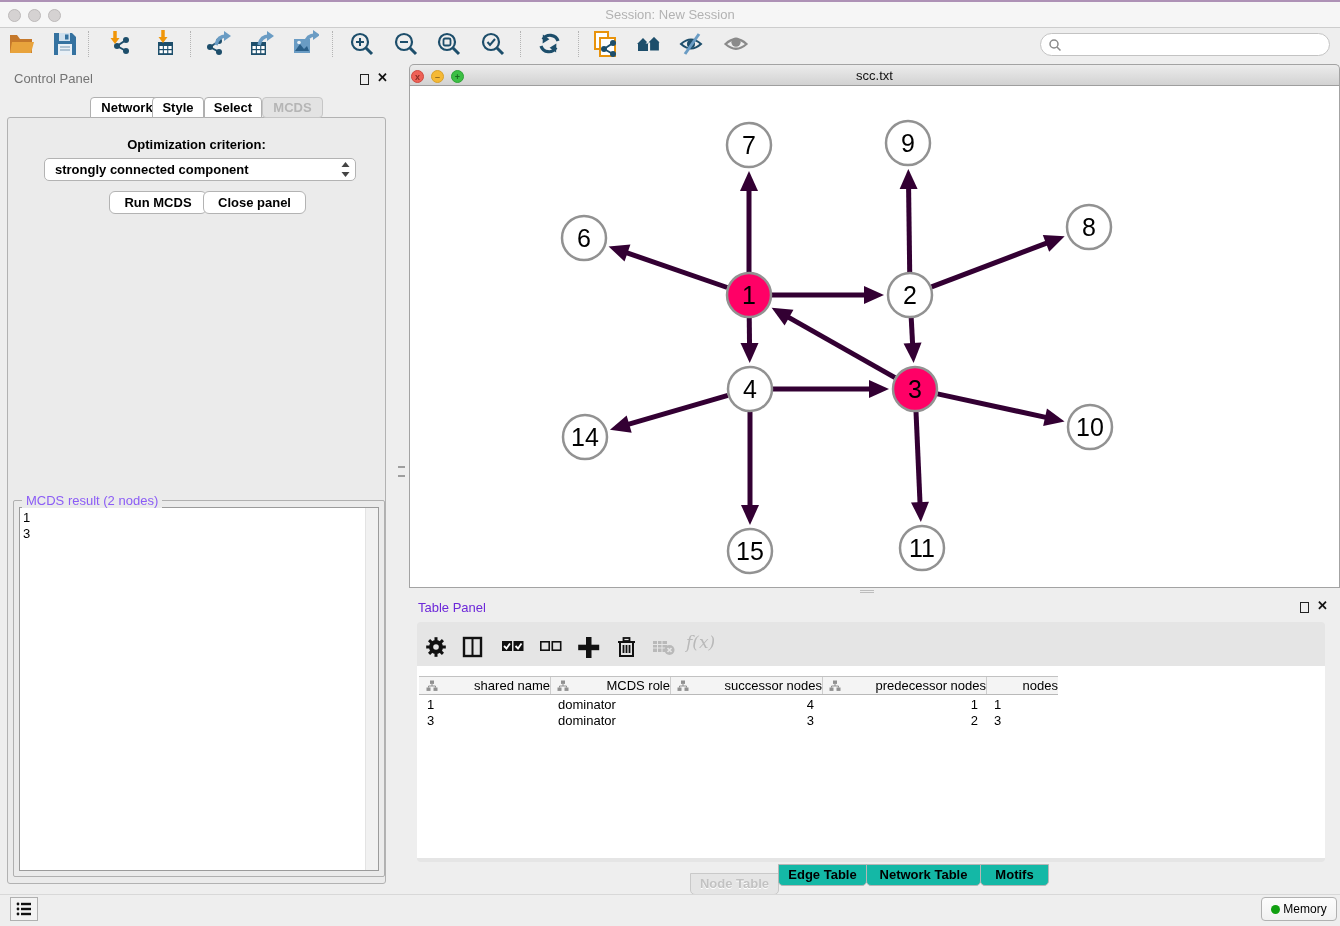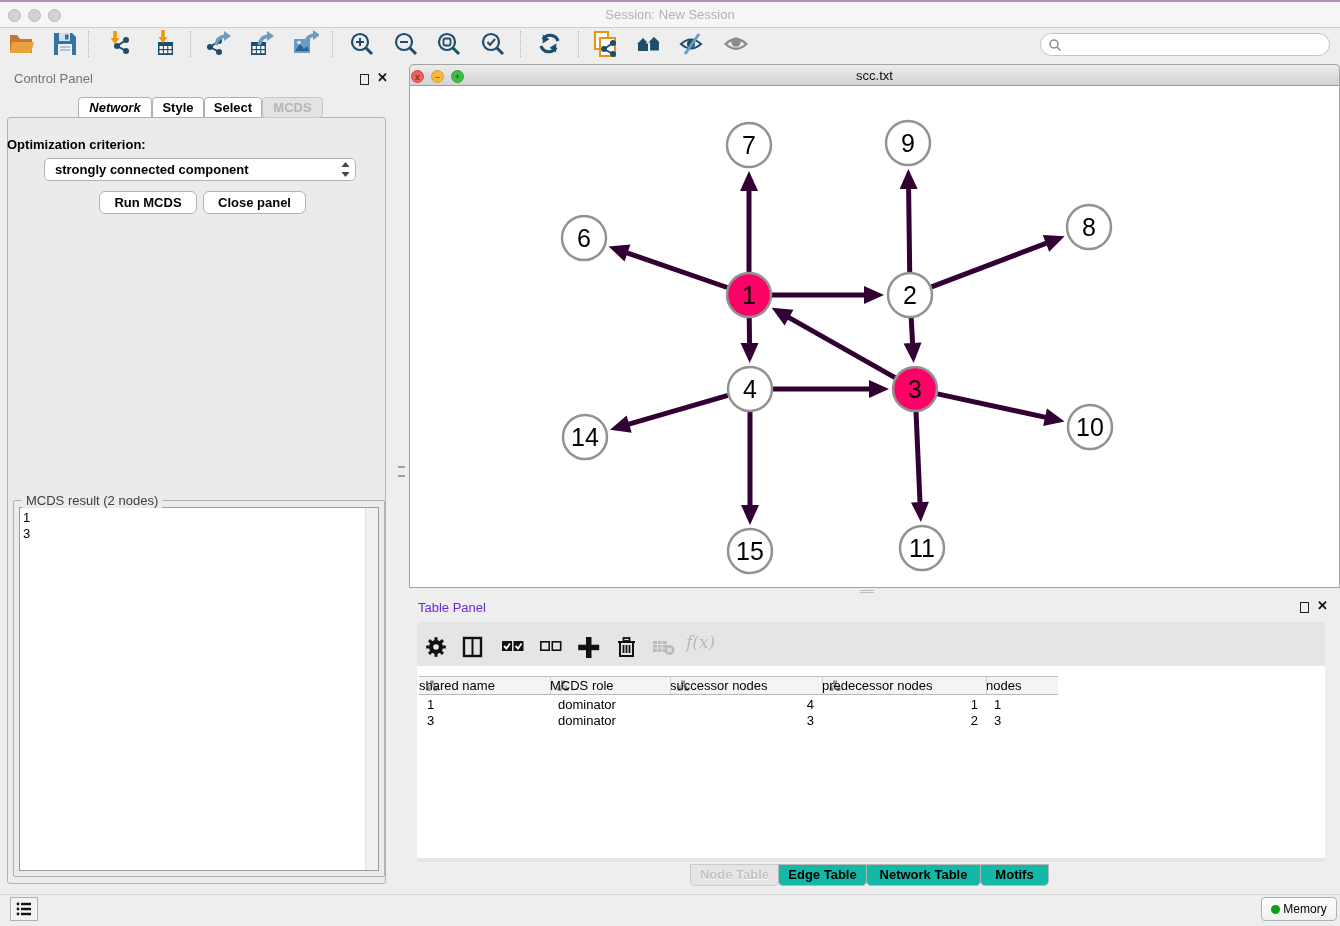--- a/index.html
+++ b/index.html
@@ -19,28 +19,28 @@
   #search-box { left:1040px; top:33px; width:290px; height:23px; background:#ffffff; border:1px solid #c3c3c3; border-radius:12px; }
   #search-box svg { position:absolute; left:7px; top:4px; }
 
   
   #cp-header-title { left:14px; top:71px; font-size:13px; color:#737373; }
   #cp-float { left:360px; top:74px; width:9px; height:11px; border:1.5px solid #222; }
   #cp-close { left:377px; top:70px; font-size:13px; font-weight:bold; color:#111; }
   .cptab { position:absolute; top:97px; height:21px; background:#ffffff; border:1px solid #b0b0b0; border-radius:4px 4px 0 0; font-size:13px; font-weight:bold; text-align:center; line-height:20px; color:#000; z-index:3; }
   .cptab.disabled { background:#e3e3e3; border-color:#c6c6c6; color:#b5b5b5; border-radius:4px; }
   #cp-box { left:7px; top:117px; width:379px; height:767px; background:#ebebeb; border:1px solid #b2b2b2; border-radius:3px; }
-  #opt-label { left:7px; top:137px; width:379px; font-size:13px; font-weight:bold; color:#000; }
+  #opt-label { left:7px; top:137px; width:379px; text-align:center; font-size:13px; font-weight:bold; color:#000; }
   .macbtn { font-weight:bold; }
   #net-title { font-weight:normal; }
   #combo { left:44px; top:158px; width:312px; height:23px; background:#ffffff; border:1px solid #b3b3b3; border-radius:5px; font-size:13px; font-weight:bold; line-height:21px; padding-left:10px; color:#000; }
   #combo-arrows { left:341px; top:162px; width:9px; height:15px; }
   .macbtn { position:absolute; top:191px; height:23px; background:#ffffff; border:1px solid #b3b3b3; border-radius:6px; font-size:13px; text-align:center; line-height:21px; color:#000; }
   #fieldset { left:13px; top:500px; width:372px; height:377px; border:1px solid #b0b0b0; border-radius:2px; }
-  #fieldset-legend { left:22px; top:493px; background:#ebebeb; padding:0 4px; font-size:13px; color:#404040; }
+  #fieldset-legend { left:22px; top:493px; background:#ebebeb; padding:0 4px; font-size:13px; color:#8b5cf6; }
   #result-area { left:19px; top:507px; width:360px; height:364px; background:#ffffff; border:1px solid #9b9b9b; }
   #result-scroll { left:365px; top:508px; width:13px; height:362px; background:#f1f1f1; border-left:1px solid #e3e3e3; }
   #result-lines { left:23px; top:510px; font-size:13px; line-height:16px; color:#000; white-space:pre; }
 
   
   #v-split { left:398px; top:466px; width:7px; height:11px; border-top:2px solid #9e9e9e; border-bottom:2px solid #9e9e9e; }
   #net-titlebar { left:409px; top:64px; width:931px; height:22px; background:linear-gradient(#ececec,#d2d2d2); border:1px solid #a3a3a3; border-bottom:1px solid #9e9e9e; border-radius:5px 5px 0 0; }
   #net-title { width:100%; text-align:center; font-size:13px; color:#111; line-height:21px; }
   .light { position:absolute; top:70px; width:13px; height:13px; border-radius:50%; font-size:9px; font-weight:bold; text-align:center; line-height:13px; }
   #net-canvas { left:409px; top:86px; width:931px; height:502px; background:#ffffff; border-left:1px solid #a3a3a3; border-right:1px solid #a3a3a3; border-bottom:1px solid #a3a3a3; }
@@ -50,28 +50,28 @@
 
   
   #tp-title { left:418px; top:600px; font-size:13px; color:#6d28d9; }
   #tp-float { left:1300px; top:602px; width:9px; height:11px; border:1.5px solid #222; }
   #tp-close { left:1317px; top:598px; font-size:13px; font-weight:bold; color:#111; }
   #tp-box { left:417px; top:622px; width:908px; height:240px; background:#e5e5e5; border-radius:4px; }
   .tpicon { position:absolute; top:634px; width:26px; height:26px; }
   #tbl-white { left:417px; top:666px; width:908px; height:192px; background:#ffffff; }
   #tbl-header { position:absolute; left:419px; top:676px; height:19px; background:#f4f4f4; border-top:1px solid #c2c2c2; border-bottom:1px solid #b9b9b9; }
   .th-cell { position:absolute; top:677px; height:17px; font-size:13px; color:#000; }
-  .th-cell .lbl { position:absolute; width:100%; text-align:left; top:1px; }
+  .th-cell .lbl { position:absolute; width:100%; text-align:right; top:1px; }
   .th-div { position:absolute; top:677px; height:17px; width:0; border-left:1px solid #cdcdcd; }
   .tree-ico { position:absolute; left:7px; top:3px; }
   .td { position:absolute; font-size:13px; color:#000; height:16px; line-height:16px; }
 
   
   .btab { position:absolute; top:864px; height:22px; background:#14b8a6; border:1px solid #b6b6b6; border-radius:0 0 5px 5px; font-size:13px; font-weight:bold; text-align:center; line-height:20px; color:#000; }
-  .btab.disabled { background:#e5e5e5; border-color:#c9c9c9; color:#c2c2c2; text-shadow:0 1px 0 #fff; }
+  .btab.disabled { background:#e5e5e5; border-color:#c9c9c9; color:#c2c2c2; text-shadow:0 1px 0 #fff;margin-top:9px; }
 
   
   #statusbar { left:0; top:894px; width:1340px; height:32px; background:#eeeeee; border-top:1px solid #d8d8d8; }
   #list-btn { left:10px; top:897px; width:28px; height:24px; background:#f3f3f3; border:1px solid #b0b0b0; }
   #memory-btn { left:1261px; top:897px; width:76px; height:24px; background:linear-gradient(#fdfdfd,#f1f1f1); border:1px solid #b1b1b1; border-radius:4px; font-size:12px; color:#000; line-height:22px; text-align:center; padding-left:12px; }
   #memory-dot { position:absolute; left:9px; top:7px; width:9px; height:9px; border-radius:50%; background:#11a011; }
 </style>
 </head>
 <body>
 
@@ -202,33 +202,33 @@
   <svg width="14" height="14" viewBox="0 0 14 14">
       <circle cx="6" cy="6" r="4" fill="none" stroke="#8a8a8a" stroke-width="1.5"></circle>
       <line x1="9" y1="9" x2="12.5" y2="12.5" stroke="#8a8a8a" stroke-width="1.5"></line>
     </svg>
 </div>
 
 <div id="cp-header-title" class="abs">Control Panel</div>
 <div id="cp-float" class="abs"></div>
 <div id="cp-close" class="abs">✕</div>
 <div id="cp-tabs">
-    <div class="cptab" style="left: 78px; width: 74px; font-style: italic;">Network</div>
+    <div class="cptab" style="left: 90px; width: 74px;">Network</div>
     <div class="cptab" style="left: 152px; width: 52px;">Style</div>
     <div class="cptab" style="left: 204px; width: 58px;">Select</div>
     <div class="cptab disabled" style="left: 262px; width: 61px;">MCDS</div>
   </div>
 <div id="cp-box" class="abs"></div>
 <div id="opt-label" class="abs">Optimization criterion:</div>
 <div id="combo" class="abs">strongly connected component</div>
 <svg id="combo-arrows" class="abs" viewBox="0 0 9 15">
     <path d="M4.5 0 L8.5 5 L0.5 5 Z" fill="#444"></path>
     <path d="M4.5 15 L8.5 10 L0.5 10 Z" fill="#444"></path>
   </svg>
-<div class="macbtn abs" style="left:99px; width:98px;">Run MCDS</div>
+<div class="macbtn abs" style="left:109px; width:98px;">Run MCDS</div>
 <div class="macbtn abs" style="left:203px; width:103px;">Close panel</div>
 <div id="fieldset" class="abs"></div>
 <div id="result-area" class="abs"></div>
 <div id="result-scroll" class="abs"></div>
 <div id="result-lines" class="abs">1
 3</div>
 <div id="fieldset-legend" class="abs">MCDS result (2 nodes)</div>
 
 <div id="v-split" class="abs"></div>
 

